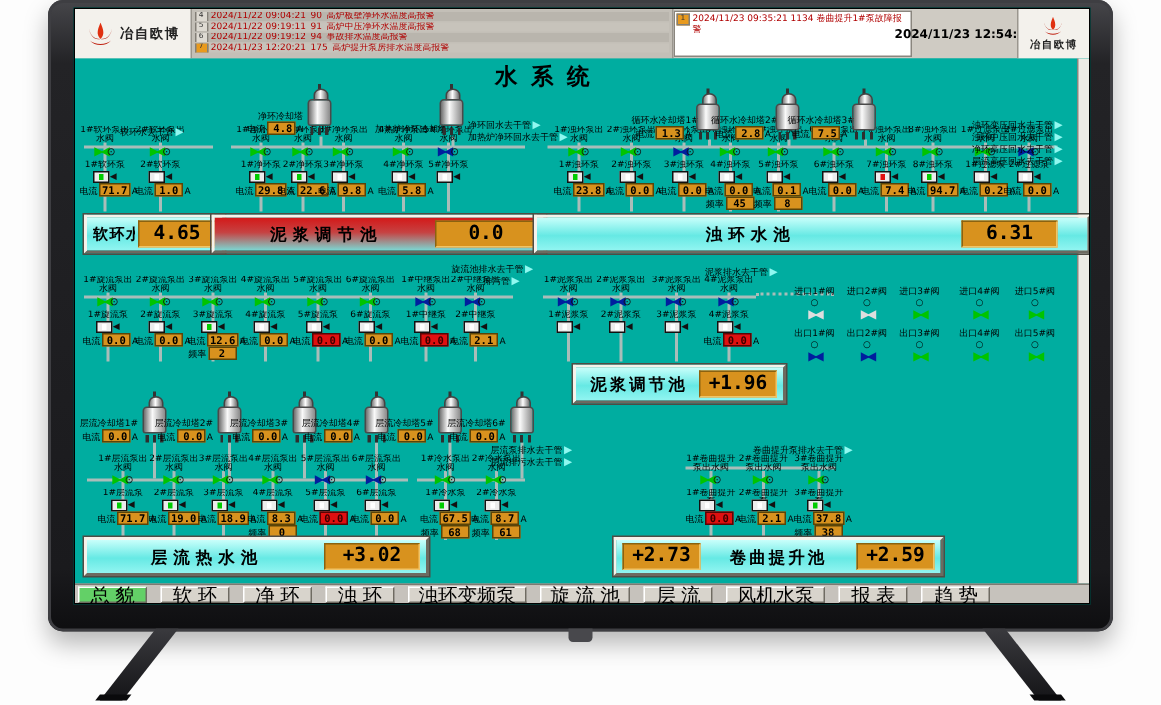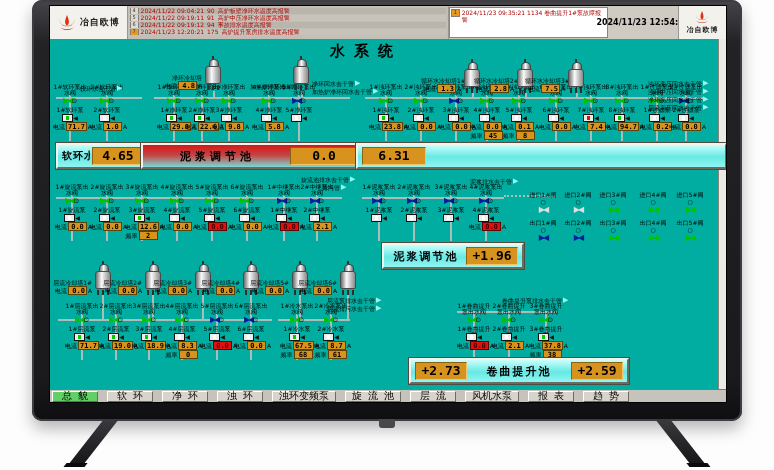--- a/index.html
+++ b/index.html
@@ -80,23 +80,23 @@
            background:linear-gradient(90deg,#2e2e2e 0 2px,rgba(0,0,0,0) 2px 5px,#2e2e2e 5px 7px,rgba(0,0,0,0) 7px 10px,#2e2e2e 10px 12px)}
   
   .vm{position:absolute;width:36px;text-align:center;font-size:6px;line-height:6px}
   .vm .vo2{display:block;font-size:6px;margin:1px 0}
   
   .plab{position:absolute;display:flex;align-items:center;gap:1px;white-space:nowrap;font-size:6px;line-height:7px}
   .parr{color:#8ff8f0;font-size:7px;line-height:7px}
   
   .navbar{position:absolute;left:0;top:383px;width:676px;height:13px;background:#c6c2bc;border-top:1px solid #7e7a72;overflow:hidden}
   .navbtns{display:flex;gap:9px;padding:1px 0 0 2px}
-  .nbtn{height:11px;min-width:46px;font-size:10px;line-height:8px;padding:0 6px;white-space:nowrap;
+  .nbtn{height:11px;min-width:46px;font-size:13px;line-height:8px;padding:0 6px;white-space:nowrap;
         background:#d8d4cc;border:1px solid;border-color:#fff #6f6b62 #6f6b62 #fff;
-        font-family:Liberation Mono, monospace}
+        font-family:Liberation Sans, sans-serif}
   .nbtn.grn{background:#63d067}
 </style>
 </head>
 <body>
 
 <div class="tv">
   <div class="screen">
 
     <div class="hdr">
       <div class="logoL">
@@ -687,25 +687,30 @@
 
     <div class="tank" style="left:6px;top:137px;width:82px">
       <span class="tlab sm">软环水池</span>
       <span class="tval">4.65</span>
     </div>
     <div class="tank red" style="left:91px;top:137px;width:211px">
       <span class="tlab">泥浆调节池</span>
       <span class="tval" style="min-width:56px">0.0</span>
     </div>
     <div class="tank" style="left:306px;top:137px;width:359px">
+      <span class="tlab">浊环水池</span>
       <span class="tval" style="min-width:52px;margin-right:16px">6.31</span>
     </div>
     <div class="tank" style="left:332px;top:237px;width:130px">
       <span class="tlab" style="letter-spacing:2px">泥浆调节池</span>
       <span class="tval">+1.96</span>
+    </div>
+    <div class="tank" style="left:6px;top:352px;width:218px">
+      <span class="tlab">层流热水池</span>
+      <span class="tval" style="min-width:52px">+3.02</span>
     </div>
     <div class="tank" style="left:359px;top:352px;width:208px">
       <span class="tval">+2.73</span>
       <span class="tlab" style="letter-spacing:2px">卷曲提升池</span>
       <span class="tval">+2.59</span>
     </div>
 
     <div>
         <div class="vm" style="top: 186px; left: 475px;">
         <div>进口1#阀</div>

